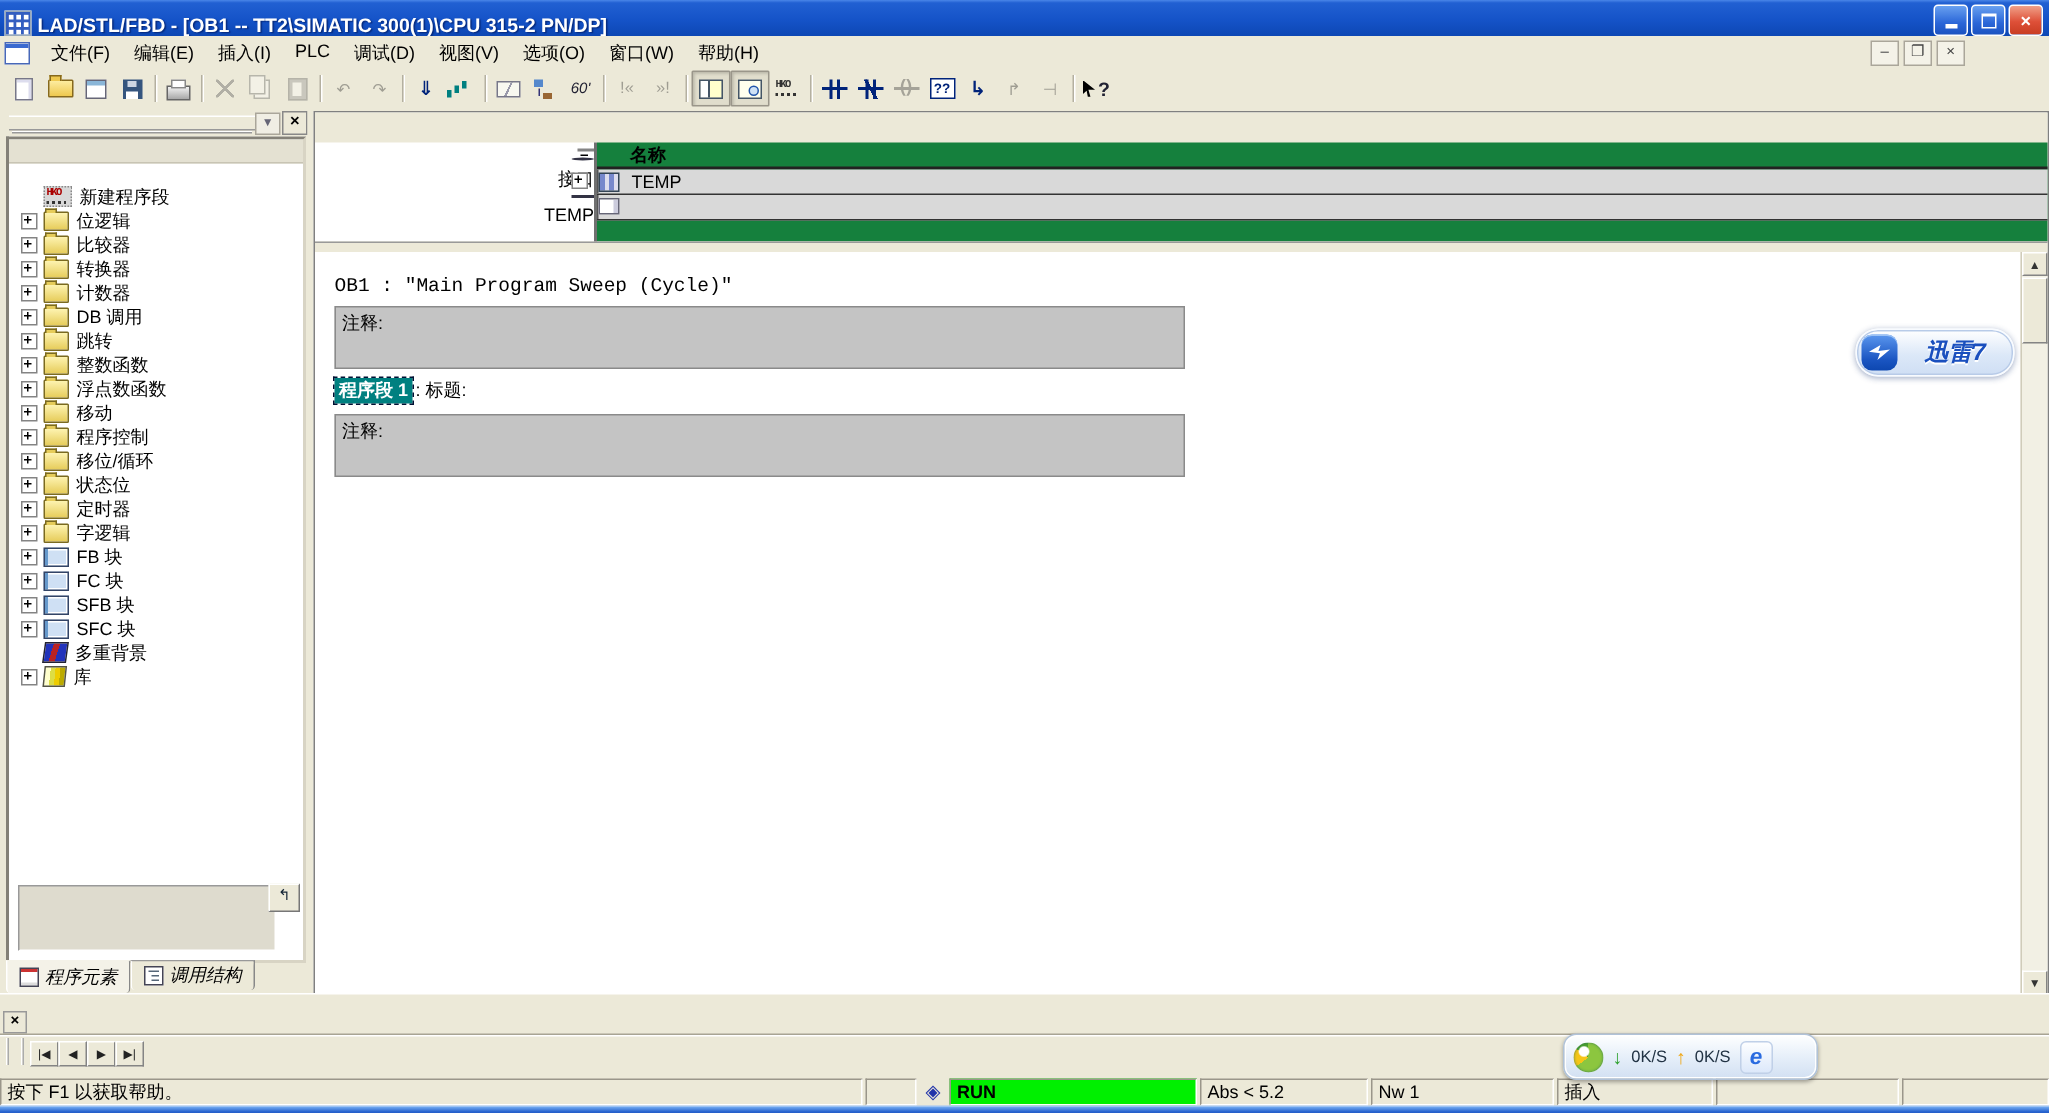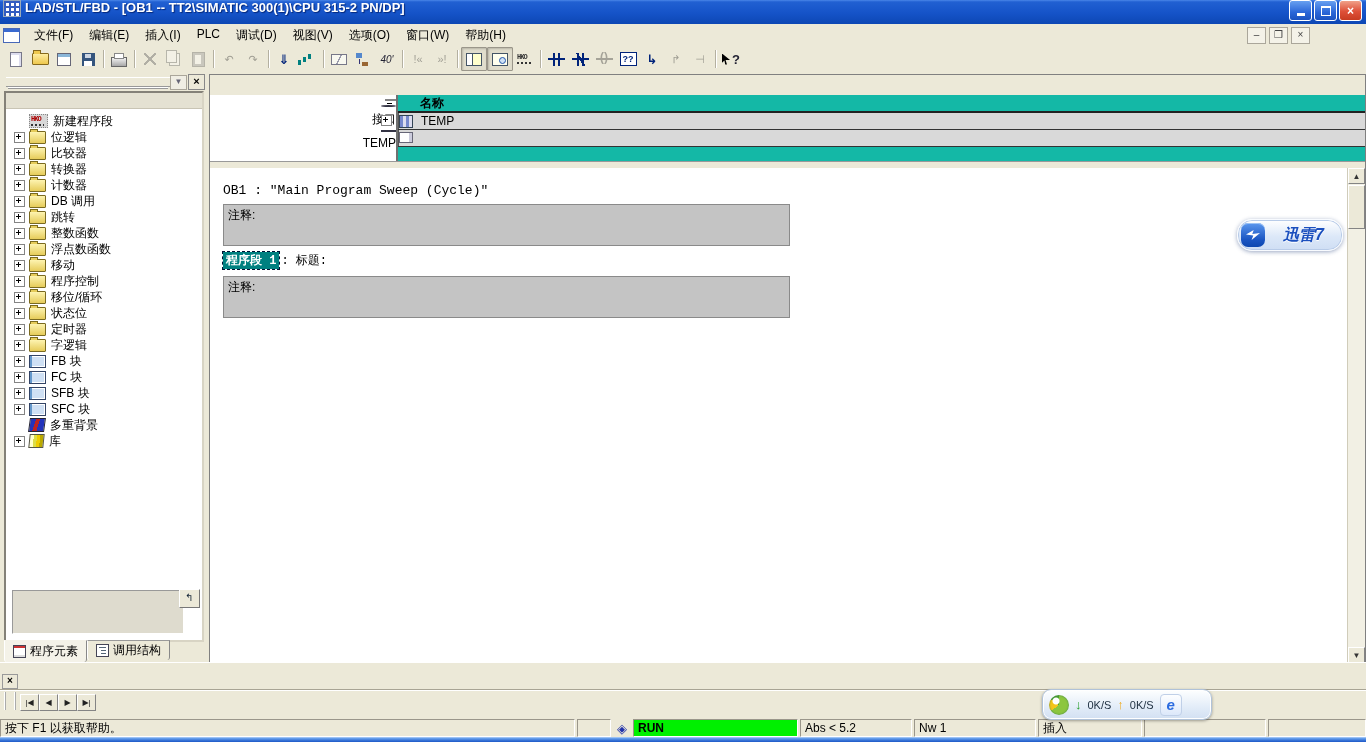--- a/index.html
+++ b/index.html
@@ -5,21 +5,21 @@
   html,body{margin:0;padding:0;}
   body{width:1366px;height:742px;overflow:hidden;position:relative;
        font-family:"Liberation Sans","DejaVu Sans",sans-serif;font-size:12px;color:#000;
        background:#ece9d8;}
   .mono{font-family:"Liberation Mono","DejaVu Sans Mono",monospace;}
   i{font-style:normal;display:inline-block;}
 
   
   #titlebar{position:absolute;left:0;top:0;width:1366px;height:24px;
     background:linear-gradient(180deg,#4a86e8 0%,#2160d2 8%,#1553c8 55%,#0d47b4 100%);
-    display:flex;align-items:flex-start;color:#fff;}
+    display:flex;align-items:flex-end;color:#fff;}
   #app-icon{width:16px;height:15px;margin:0 4px 0 3px;background:#fff;border:1px solid #9ab;
     background-image:linear-gradient(90deg,#335dc0 2px,transparent 2px),linear-gradient(#335dc0 2px,transparent 2px);
     background-size:5px 5px;}
   #title-text{font-weight:bold;font-size:13px;text-shadow:1px 1px 1px #05287a;white-space:nowrap;}
   #win-controls{margin-left:auto;display:flex;gap:2px;padding-right:4px;}
   .wbtn{width:21px;height:19px;border-radius:3px;border:1px solid #fff;
     background:linear-gradient(#68a0f0,#2a66d8 60%,#1b52c0);color:#fff;
     display:flex;align-items:center;justify-content:center;font-weight:bold;font-size:12px;line-height:1;}
   .wbtn.close{background:linear-gradient(#f0a088,#de5038 55%,#c83c22);}
   .wbtn .glyph-min{width:8px;height:3px;background:#fff;margin-top:8px;}
@@ -100,21 +100,21 @@
   #pane-grip .lines{position:absolute;left:4px;top:3px;width:164px;height:8px;
      border-top:1px solid #fff;border-bottom:1px solid #999;
      box-shadow:0 3px 0 -2px #fff,0 4px 0 -2px #999;}
   #pane-drop{position:absolute;right:18px;top:1px;width:15px;height:13px;border:1px solid #aaa69a;background:#f0eee4;
      color:#667;font-size:8px;text-align:center;line-height:12px;}
   #pane-close{position:absolute;right:0;top:0;width:15px;height:14px;border:1px solid #888;background:#ece9d8;
      font-weight:bold;font-size:11px;text-align:center;line-height:13px;}
   #tree-frame{position:absolute;left:2px;top:17px;width:196px;height:547px;background:#fff;
      border:2px inset #d8d4c4;}
   #tree-header{height:15px;background:#e4e1d2;border-bottom:1px solid #c8c4b4;}
-  #tree-scroll{position:absolute;left:0;top:16px;right:0;bottom:52px;overflow:hidden;padding-top:4px;}
+  #tree-scroll{position:absolute;left:0;top:16px;right:0;bottom:52px;overflow:hidden;padding-top:14px;}
   .trow{display:flex;align-items:center;height:16px;padding-left:8px;white-space:nowrap;}
   .plusbox{width:9px;height:9px;border:1px solid #848484;background:#fff;position:relative;flex:0 0 auto;margin-right:4px;}
   .plusbox::before{content:"";position:absolute;left:1px;top:3px;width:5px;height:1px;background:#000;}
   .plusbox::after{content:"";position:absolute;left:3px;top:1px;width:1px;height:5px;background:#000;}
   .plusbox[data-exp="false"]{visibility:hidden;}
   .trow .tico{margin-right:5px;flex:0 0 auto;}
   i.folder-icon{width:15px;height:11px;background:linear-gradient(#fdf3b0,#e6cc5a);border:1px solid #7a6a20;border-radius:1px;position:relative;}
   i.folder-icon::before{content:"";position:absolute;top:-3px;left:0;width:6px;height:2px;background:#e6cc5a;border:1px solid #7a6a20;border-bottom:none;}
   i.new-network-icon{width:17px;height:12px;background:#d8d8d8;border:1px dotted #888;position:relative;}
   i.new-network-icon::before{content:"HKO";position:absolute;left:1px;top:0;font:bold 7px "Liberation Mono",monospace;color:#a00;letter-spacing:-1px;}
@@ -126,21 +126,21 @@
   i.library-icon{width:13px;height:12px;border:1px solid #554;transform:skewX(-6deg);
      background:linear-gradient(90deg,#ffffcc 0 25%,#dddd44 25% 50%,#eecc00 50% 75%,#bbaa00 75%);}
   #preview-box{position:absolute;left:6px;bottom:6px;width:170px;height:42px;background:#dedbce;
      border:1px solid #999;border-right-color:#fff;border-bottom-color:#fff;}
   #preview-btn{position:absolute;right:2px;bottom:32px;width:19px;height:17px;background:#ece9d8;
      border:1px solid #fff;border-right-color:#777;border-bottom-color:#777;
      text-align:center;font-size:10px;line-height:15px;color:#123;}
   #pane-tabs{position:absolute;left:2px;top:566px;display:flex;}
   .ptab{height:19px;border:1px solid #888;border-top-color:#fff;border-left-color:#fff;border-bottom:none;
      background:#ece9d8;display:flex;align-items:center;gap:4px;padding:0 8px;border-radius:0 0 3px 3px;
-     border-top:1px solid #999;}
+     border-top:1px solid #999;font-style:italic;}
   .ptab.active{background:#f4f2e8;height:21px;z-index:2;border-top:1px solid #f4f2e8;}
   i.program-elements-icon{width:11px;height:11px;border:1px solid #445;background:#fff;box-shadow:inset 0 2px 0 #c33,inset 0 -2px 0 #ddd;}
   i.call-structure-icon{width:11px;height:11px;border:1px solid #445;background:
      linear-gradient(#567,#567) 2px 2px/7px 1px no-repeat,
      linear-gradient(#567,#567) 4px 5px/5px 1px no-repeat,
      linear-gradient(#567,#567) 4px 8px/5px 1px no-repeat,#fff;}
 
   
   #v-split{position:absolute;left:205px;top:0;width:4px;height:590px;background:#ece9d8;}
 
@@ -151,38 +151,38 @@
   .dtrow{display:flex;align-items:flex-end;height:16px;padding-left:6px;white-space:nowrap;gap:4px;flex-direction:column;}
   .dtrow.indent{padding-left:22px;}
   .minusbox{width:9px;height:9px;border:1px solid #848484;background:#fff;position:relative;}
   .minusbox::before{content:"";position:absolute;left:1px;top:3px;width:5px;height:1px;background:#000;}
   i.interface-icon{width:13px;height:13px;border:1px solid #334;border-radius:50%;background:#e8e8f4;
      box-shadow:inset 0 0 0 2px #99a;}
   i.temp-icon{width:13px;height:10px;border:1px solid #334;background:
      repeating-linear-gradient(90deg,#aab4d8 0 3px,#fff 3px 6px);}
   #decl-head{position:absolute;left:188px;top:0;right:0;height:20px;background:#fff;border-bottom:1px solid #777;
      display:flex;align-items:center;padding-left:8px;}
-  #decl-table{position:absolute;left:188px;top:20px;right:0;bottom:0;background:#14b8a6;}
+  #decl-table{position:absolute;left:188px;top:20px;right:0;bottom:0;background:#15803d;}
   .decl-colhead{height:16px;border-bottom:2px solid #222;display:flex;}
   .decl-colhead .cell{font-weight:bold;padding-left:22px;}
   .declrow{height:16px;border-bottom:1px solid #333;background:#d9d9d9;display:flex;align-items:center;position:relative;}
   .declrow .rowico{position:absolute;left:1px;top:2px;}
   .declrow .cell{padding-left:22px;border-left:1px solid #555;height:100%;display:flex;align-items:center;flex:1;}
   i.declaration-row-icon{width:12px;height:11px;border:1px solid #345;background:
      repeating-linear-gradient(90deg,#7788cc 0 3px,#dde 3px 6px);}
   i.new-row-icon{width:12px;height:9px;border:1px solid #667;background:#fff;box-shadow:inset -3px 0 0 #ccd;}
   #h-split{position:absolute;left:0;top:86px;width:100%;height:7px;background:#ece9d8;
      border-top:1px solid #999;border-bottom:1px solid #999;}
 
   #code{position:absolute;left:0;top:93px;right:17px;bottom:0;background:#fff;overflow:hidden;}
   #block-title{position:absolute;left:13px;top:15px;font-size:13px;}
   .comment-box{position:absolute;left:13px;width:567px;height:42px;background:#c4c4c4;border:1px solid #8a8a8a;
      padding:2px 4px;box-sizing:border-box;}
   #comment1{top:36px;}
-  #network-line{position:absolute;left:13px;top:84px;display:flex;align-items:flex-end;gap:2px;font-family:Liberation Mono, monospace;}
+  #network-line{position:absolute;left:13px;top:84px;display:flex;align-items:flex-end;gap:2px;}
   #network-chip{background:#008080;color:#fff;font-weight:bold;padding:0 3px;outline:1px dashed #013;}
   #comment2{top:108px;}
   #rung-frame{position:absolute;left:13px;top:158px;width:407px;height:80px;border:1px solid #000;background:#fff;}
   #rail{position:absolute;left:17px;top:5px;width:2px;height:69px;background:#000;}
   #wire{position:absolute;left:17px;top:45px;width:355px;height:2px;background:#000;}
   .cbar{position:absolute;top:35px;width:3px;height:22px;background:#000;}
   #cbar1{left:43px;} #cbar2{left:55px;}
   #sel-wire{position:absolute;left:75px;top:40px;width:230px;height:11px;background:#008080;border:1px dashed #013;box-sizing:border-box;}
   #contact-label{position:absolute;left:28px;top:16px;font-size:13px;}
   #coil-label{position:absolute;left:318px;top:16px;font-size:13px;}
@@ -392,21 +392,21 @@
       <em></em>
     </span>
 
     <span class="tbtn">
       <i class="ig network-node-icon"></i>
       <em></em>
     </span>
 
     <span class="tbtn italic">
       <i class="ig"></i>
-      <em>40'</em>
+      <em>60'</em>
     </span>
 
     <span class="tbtn tsep">
       <i class="ig"></i>
       <em></em>
     </span>
 
     <span class="tbtn disabled">
       <i class="ig"></i>
       <em>!«</em>

